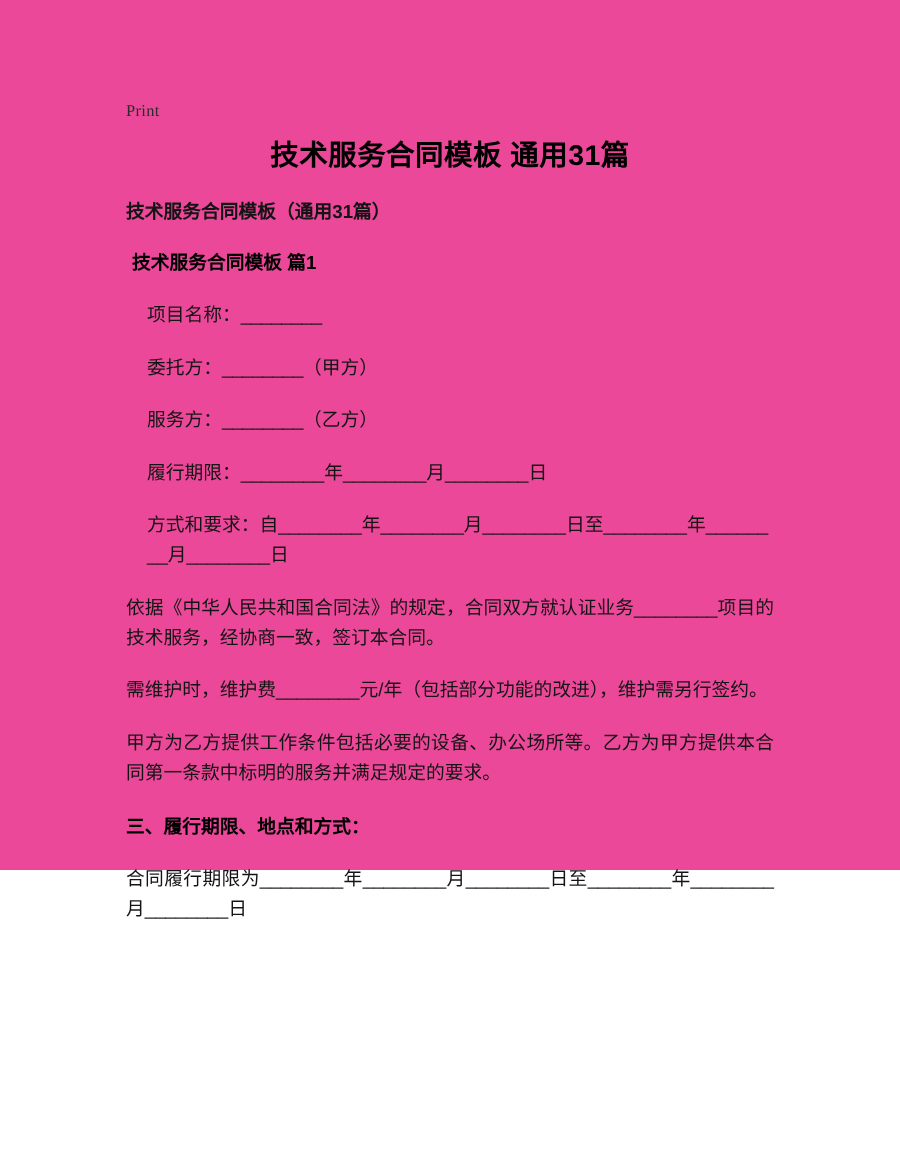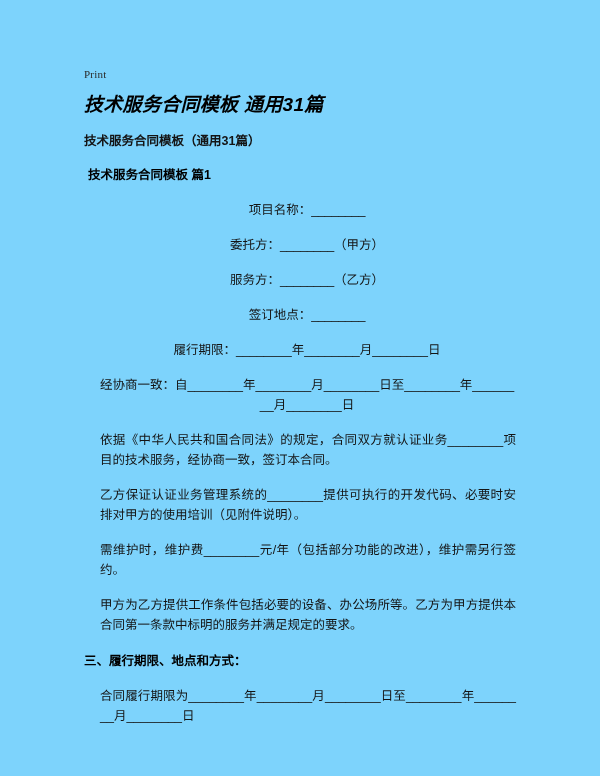--- a/index.html
+++ b/index.html
@@ -13,22 +13,22 @@
     height: 776px;
     overflow: hidden;
     font-family: "Liberation Sans", "DejaVu Sans", sans-serif;
     color: #111111;
     -webkit-font-smoothing: antialiased;
   }
 
   .page {
     position: relative;
     width: 600px;
-    height: 776px;
-    background: #7dd3fc;
+    height: 580px;
+    background: #ec4899;
     box-sizing: border-box;
   }
 
   
   .print-link {
     position: absolute;
     left: 84px;
     top: 68px;
     font-family: "Liberation Serif", "DejaVu Serif", serif;
     font-size: 11px;
@@ -45,61 +45,60 @@
     top: 92px;
     width: 432px;
   }
 
   .doc-title {
     margin: 0;
     padding: 0;
     font-size: 19px;
     line-height: 26px;
     font-weight: 700;
+    text-align: center;
     color: #000000;
     letter-spacing: 0.3px;
-    font-style: italic;
   }
 
   .subtitle {
     margin: 14px 0 0 0;
     font-size: 12.5px;
     line-height: 19px;
     font-weight: 700;
     color: #141414;
   }
 
   .section-title {
     margin: 15px 0 0 4px;
     font-size: 12.5px;
     line-height: 19px;
     font-weight: 700;
     color: #000000;
   }
 
   .para {
-    margin: 15px 0 0 16px;
+    margin: 15px 0 0 0;
     font-size: 12.5px;
     line-height: 20px;
     font-weight: 400;
     color: #141414;
     text-align: justify;
     text-justify: inter-character;
     word-break: break-all;
   }
 
   
   .field-row {
     margin: 15px 0 0 0;
     padding-left: 14px;
     font-size: 12.5px;
     line-height: 20px;
     color: #141414;
     word-break: break-all;
-    text-align: center;
   }
 
   .heading-num {
     margin: 17px 0 0 0;
     font-size: 12.5px;
     line-height: 19px;
     font-weight: 700;
     color: #000000;
   }
 
@@ -129,31 +128,27 @@
     </p>
 
     <p class="field-row">
       <span>委托方：</span><span class="blank">________</span><span>（甲方）</span>
     </p>
 
     <p class="field-row">
       <span>服务方：</span><span class="blank">________</span><span>（乙方）</span>
     </p>
 
-    <p class="field-row">
-      <span>签订地点：</span><span class="blank">________</span>
-    </p>
 
     <p class="field-row">履行期限：________年________月________日</p>
 
-    <p class="field-row">经协商一致：自________年________月________日至________年________月________日</p>
+    <p class="field-row">方式和要求：自________年________月________日至________年________月________日</p>
 
     <p class="para">依据《中华人民共和国合同法》的规定，合同双方就认证业务________项目的技术服务，经协商一致，签订本合同。</p>
 
-    <p class="para">乙方保证认证业务管理系统的________提供可执行的开发代码、必要时安排对甲方的使用培训（见附件说明）。</p>
     <p class="para">需维护时，维护费________元/年（包括部分功能的改进），维护需另行签约。</p>
 
     <p class="para">甲方为乙方提供工作条件包括必要的设备、办公场所等。乙方为甲方提供本合同第一条款中标明的服务并满足规定的要求。</p>
 
     <p class="heading-num">三、履行期限、地点和方式：</p>
     <p class="para">合同履行期限为________年________月________日至________年________月________日</p>
 
   </div>
 </div>
 

